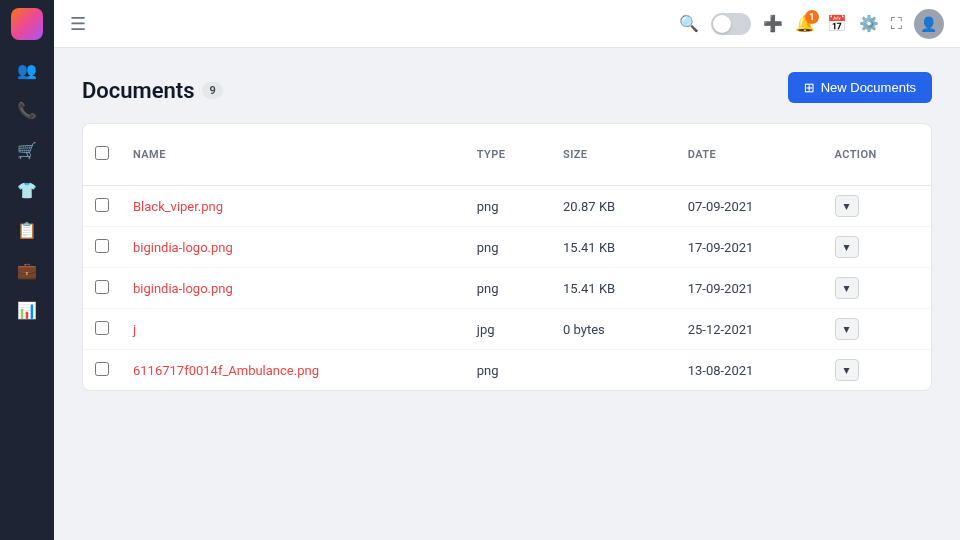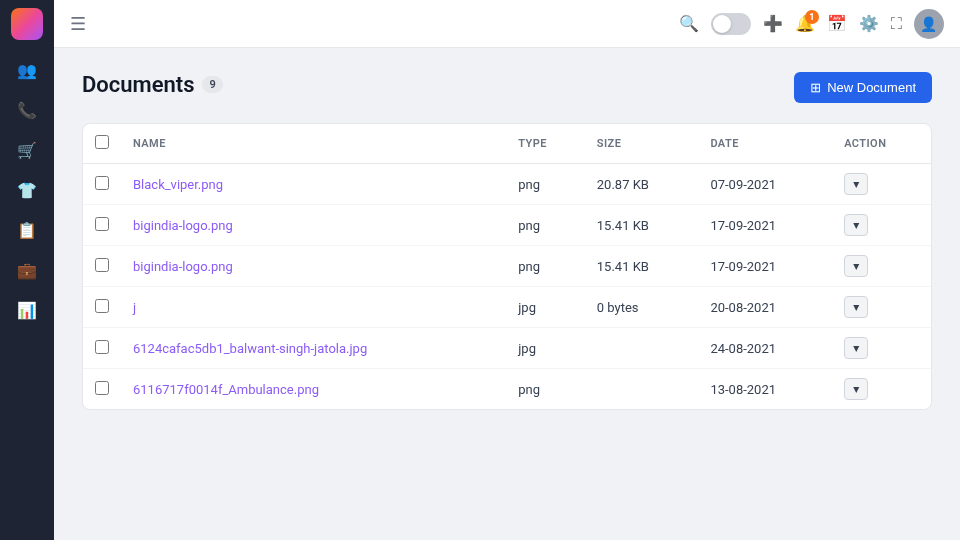--- a/index.html
+++ b/index.html
@@ -107,21 +107,21 @@
 
     
     .content {
       flex: 1;
       padding: 24px 28px;
       overflow: auto;
     }
 
     .page-header {
       display: flex;
-      align-items: flex-start;
+      align-items: flex-end;
       justify-content: space-between;
       margin-bottom: 20px;
     }
     .page-title-row {
       display: flex;
       align-items: center;
       gap: 8px;
     }
     .page-title {
       font-size: 22px;
@@ -159,40 +159,40 @@
     }
     table {
       width: 100%;
       border-collapse: collapse;
     }
     thead tr {
       border-bottom: 1px solid #e5e7eb;
     }
     thead th {
       text-align: left;
-      padding: 11px 12px;
+      padding: 22px 12px;
       font-size: 11px;
       font-weight: 600;
       color: #6b7280;
       text-transform: uppercase;
       letter-spacing: 0.04em;
     }
     thead th:first-child { width: 36px; }
     tbody tr {
       border-bottom: 1px solid #f3f4f6;
     }
     tbody tr:last-child { border-bottom: none; }
     tbody td {
       padding: 9px 12px;
       font-size: 13px;
       color: #374151;
       vertical-align: middle;
     }
     .file-link {
-      color: #8b5cf6;
+      color: #ef4444;
       cursor: pointer;
       text-decoration: none;
     }
     .checkbox-cell { width: 36px; }
     input[type="checkbox"] {
       width: 14px;
       height: 14px;
       cursor: pointer;
     }
     .action-btn {
@@ -238,21 +238,21 @@
   </div>
 
   <div class="content">
     <div class="page-header">
       <div class="page-title-row">
         <span class="page-title">Documents</span>
         <span class="badge">9</span>
       </div>
       <button class="new-doc-btn">
         <span>⊞</span>
-        <span>New Document</span>
+        <span>New Documents</span>
       </button>
     </div>
 
     <div class="table-container">
       <table>
         <thead>
           <tr>
             <th class="checkbox-cell">
               <input type="checkbox" style="">
             </th>
@@ -308,35 +308,21 @@
     </tr>
             <tr>
       <td class="checkbox-cell">
         <input type="checkbox" style="">
       </td>
       <td>
         <a class="file-link">j</a>
       </td>
       <td>jpg</td>
       <td>0 bytes</td>
-      <td>20-08-2021</td>
-      <td>
-        <button class="action-btn">▾</button>
-      </td>
-    </tr>
-            <tr>
-      <td class="checkbox-cell">
-        <input type="checkbox" style="">
-      </td>
-      <td>
-        <a class="file-link">6124cafac5db1_balwant-singh-jatola.jpg</a>
-      </td>
-      <td>jpg</td>
-      <td></td>
-      <td>24-08-2021</td>
+      <td>25-12-2021</td>
       <td>
         <button class="action-btn">▾</button>
       </td>
     </tr>
             <tr>
       <td class="checkbox-cell">
         <input type="checkbox" style="">
       </td>
       <td>
         <a class="file-link">6116717f0014f_Ambulance.png</a>

